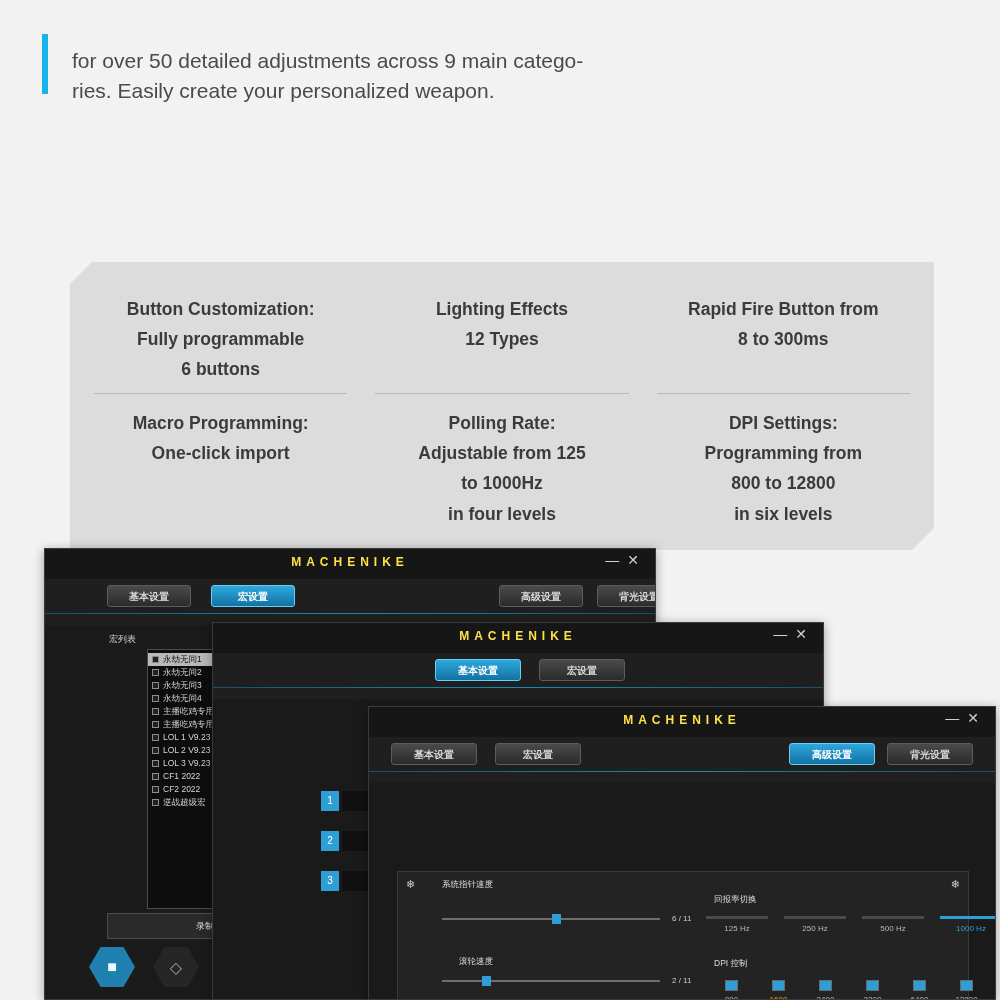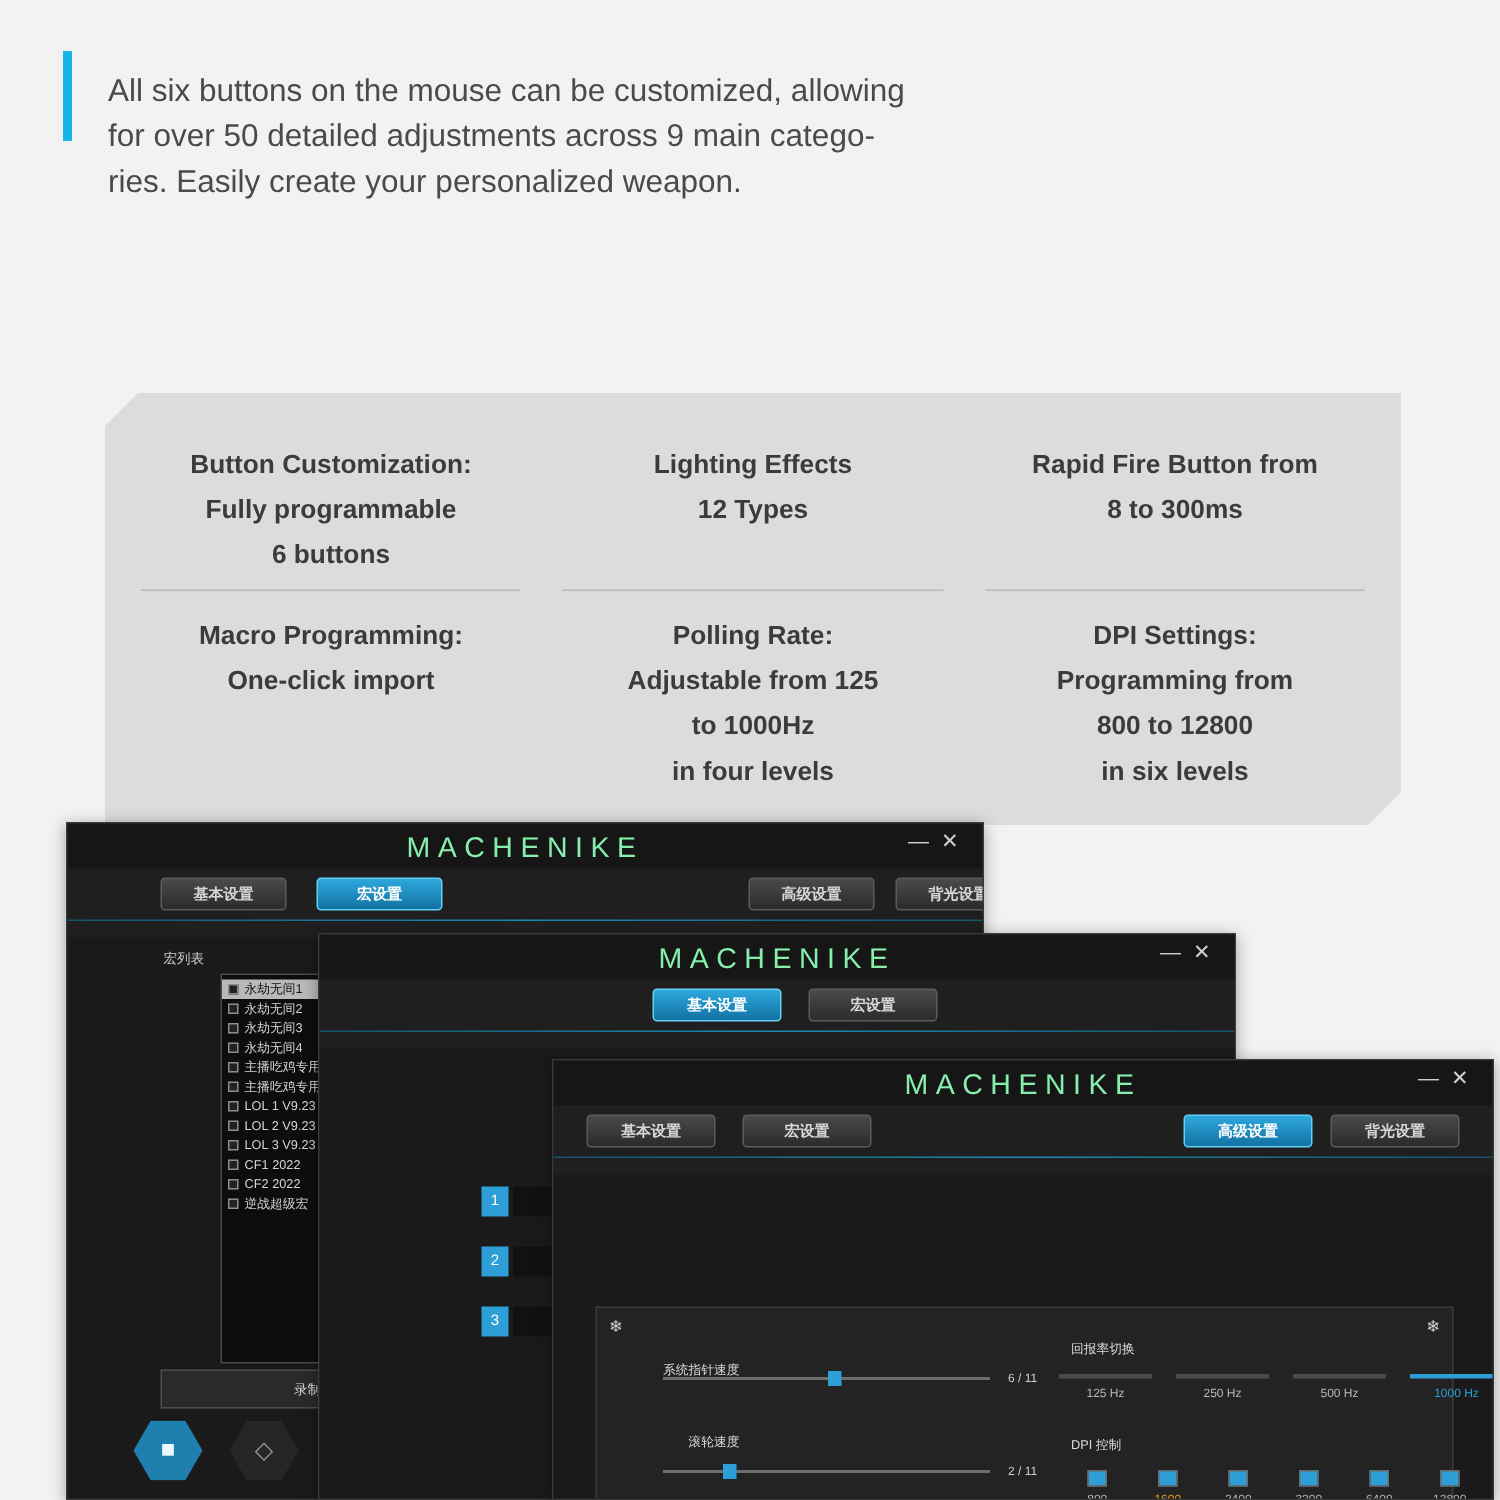--- a/index.html
+++ b/index.html
@@ -65,22 +65,22 @@
     box-shadow: 0 2px 10px rgba(0,0,0,.35);
     overflow: hidden;
   }
   .win-top {
     position: relative; height: 30px; background: #161616;
   }
   .wbtns { position: absolute; right: 8px; top: 3px; color: #cfcfcf; font-size: 14px; letter-spacing: 8px; }
   .wbtns span { cursor: default; }
   .brand {
     position: absolute; left: 0; right: 0; top: 6px;
-    text-align: center; color: #86efac;
-    font-size: 19px; font-weight: normal; letter-spacing: 5px;
+    text-align: center; color: #fde047;
+    font-size: 12px; font-weight: bold; letter-spacing: 5px;
   }
   .navrow { position: relative; height: 46px; background: #1f1f1f; }
   .navrow::before {
     content:""; position:absolute; left:0; right:0; top: 34px; height:1px;
     background: linear-gradient(90deg,#13607e,#19a6d8,#13607e);
     opacity:.8;
   }
   .tab {
     position: absolute; top: 6px;
     height: 22px; line-height: 21px;
@@ -189,21 +189,20 @@
   .dpi.on { color: #f0a31d; }
 </style>
 </head>
 <body>
 
 <div id="page">
 
   <div class="head-wrap">
     <div class="head-bar"></div>
     <div class="head-sub">
-      <span>All six buttons on the mouse can be customized, allowing</span>
       <span>for over 50 detailed adjustments across 9 main catego-</span>
       <span>ries. Easily create your personalized weapon.</span>
     </div>
   </div>
 
   <div class="specs">
     <div class="spec-cell row1">
       <span class="line">Button Customization:</span>
       <span class="line">Fully programmable</span>
       <span class="line">6 buttons</span>
@@ -316,21 +315,21 @@
       <div class="tab t1">基本设置</div>
       <div class="tab t2">宏设置</div>
       <div class="tab t3 active">高级设置</div>
       <div class="tab t4">背光设置</div>
     </div>
     <div class="body-area" style="height:218px;">
       <div class="panel3">
         <div class="snow" style="left:8px; top:6px;">❄</div>
         <div class="snow" style="right:8px; top:6px;">❄</div>
 
-        <div class="lbl3" style="left:44px; top:36px;">系统指针速度</div>
+        <div class="lbl3" style="left:44px; top:7px;">系统指针速度</div>
         <div class="slider" style="left:44px; top:46px; width:218px;">
           <div class="knob" style="left:110px;"></div>
         </div>
         <div class="val3" style="left:274px; top:42px;">6  / 11</div>
 
         <div class="lbl3" style="left:61px; top:84px;">滚轮速度</div>
         <div class="slider" style="left:44px; top:108px; width:218px;">
           <div class="knob" style="left:40px;"></div>
         </div>
         <div class="val3" style="left:274px; top:104px;">2  / 11</div>

